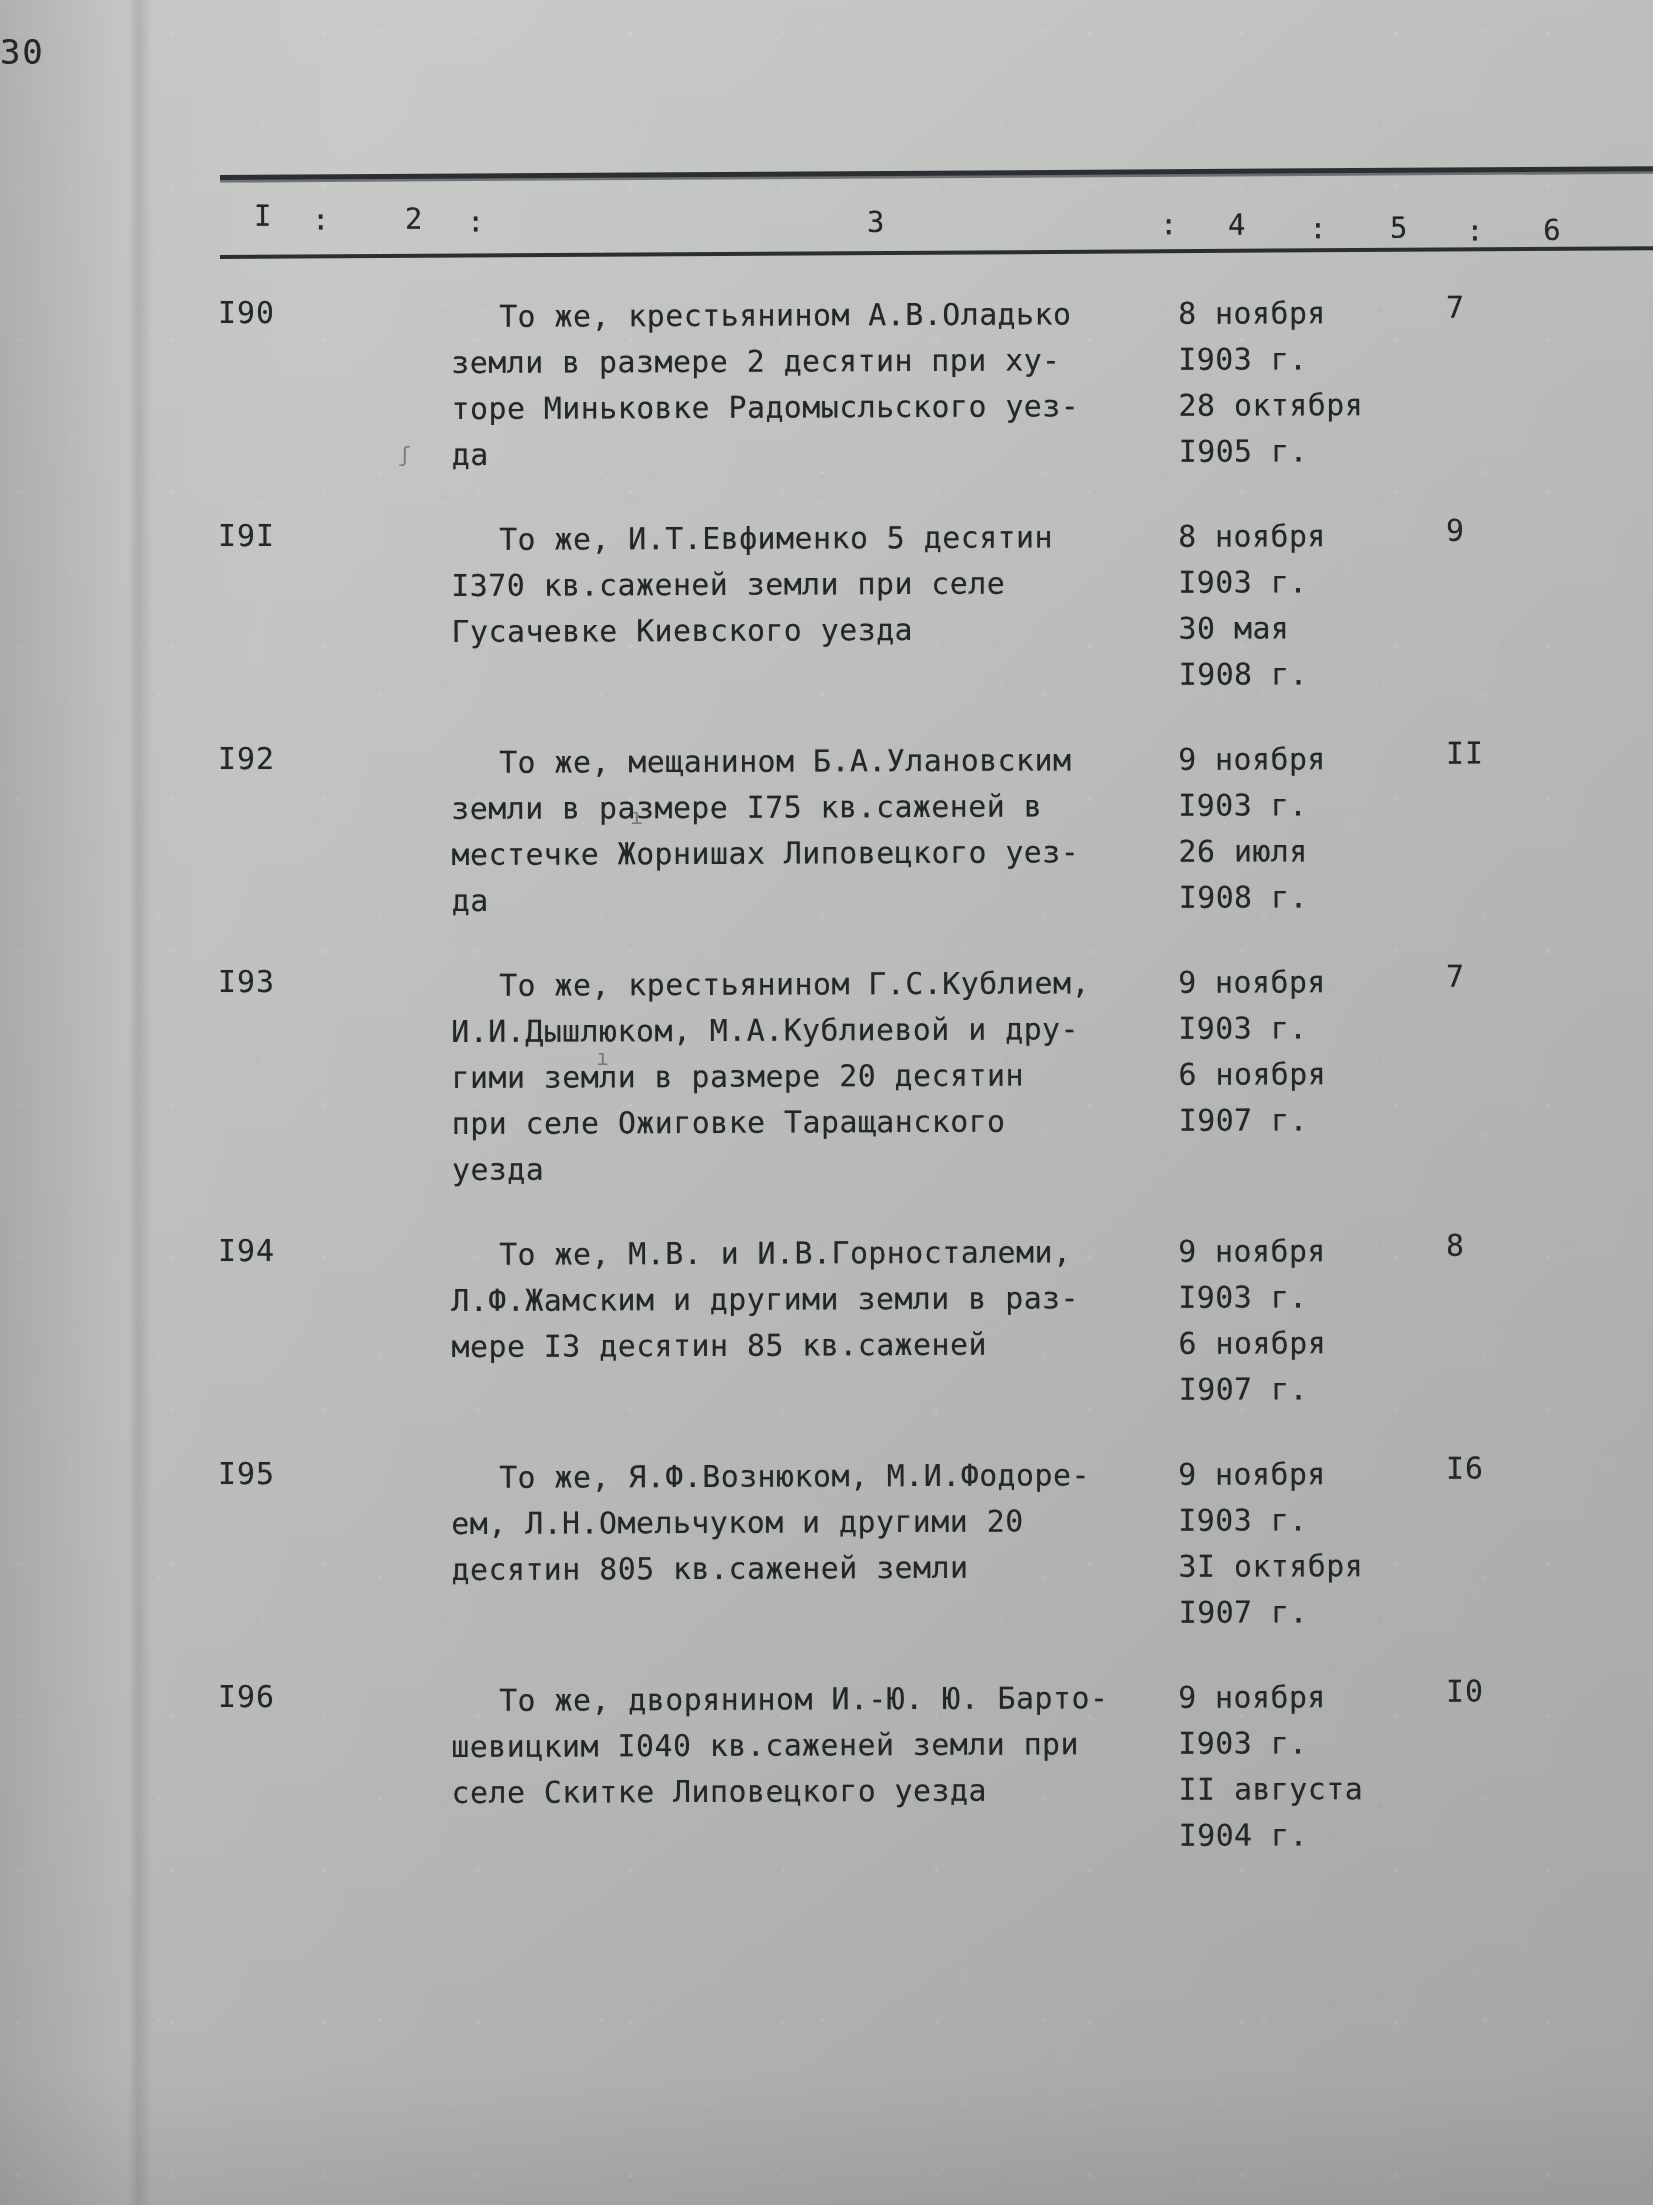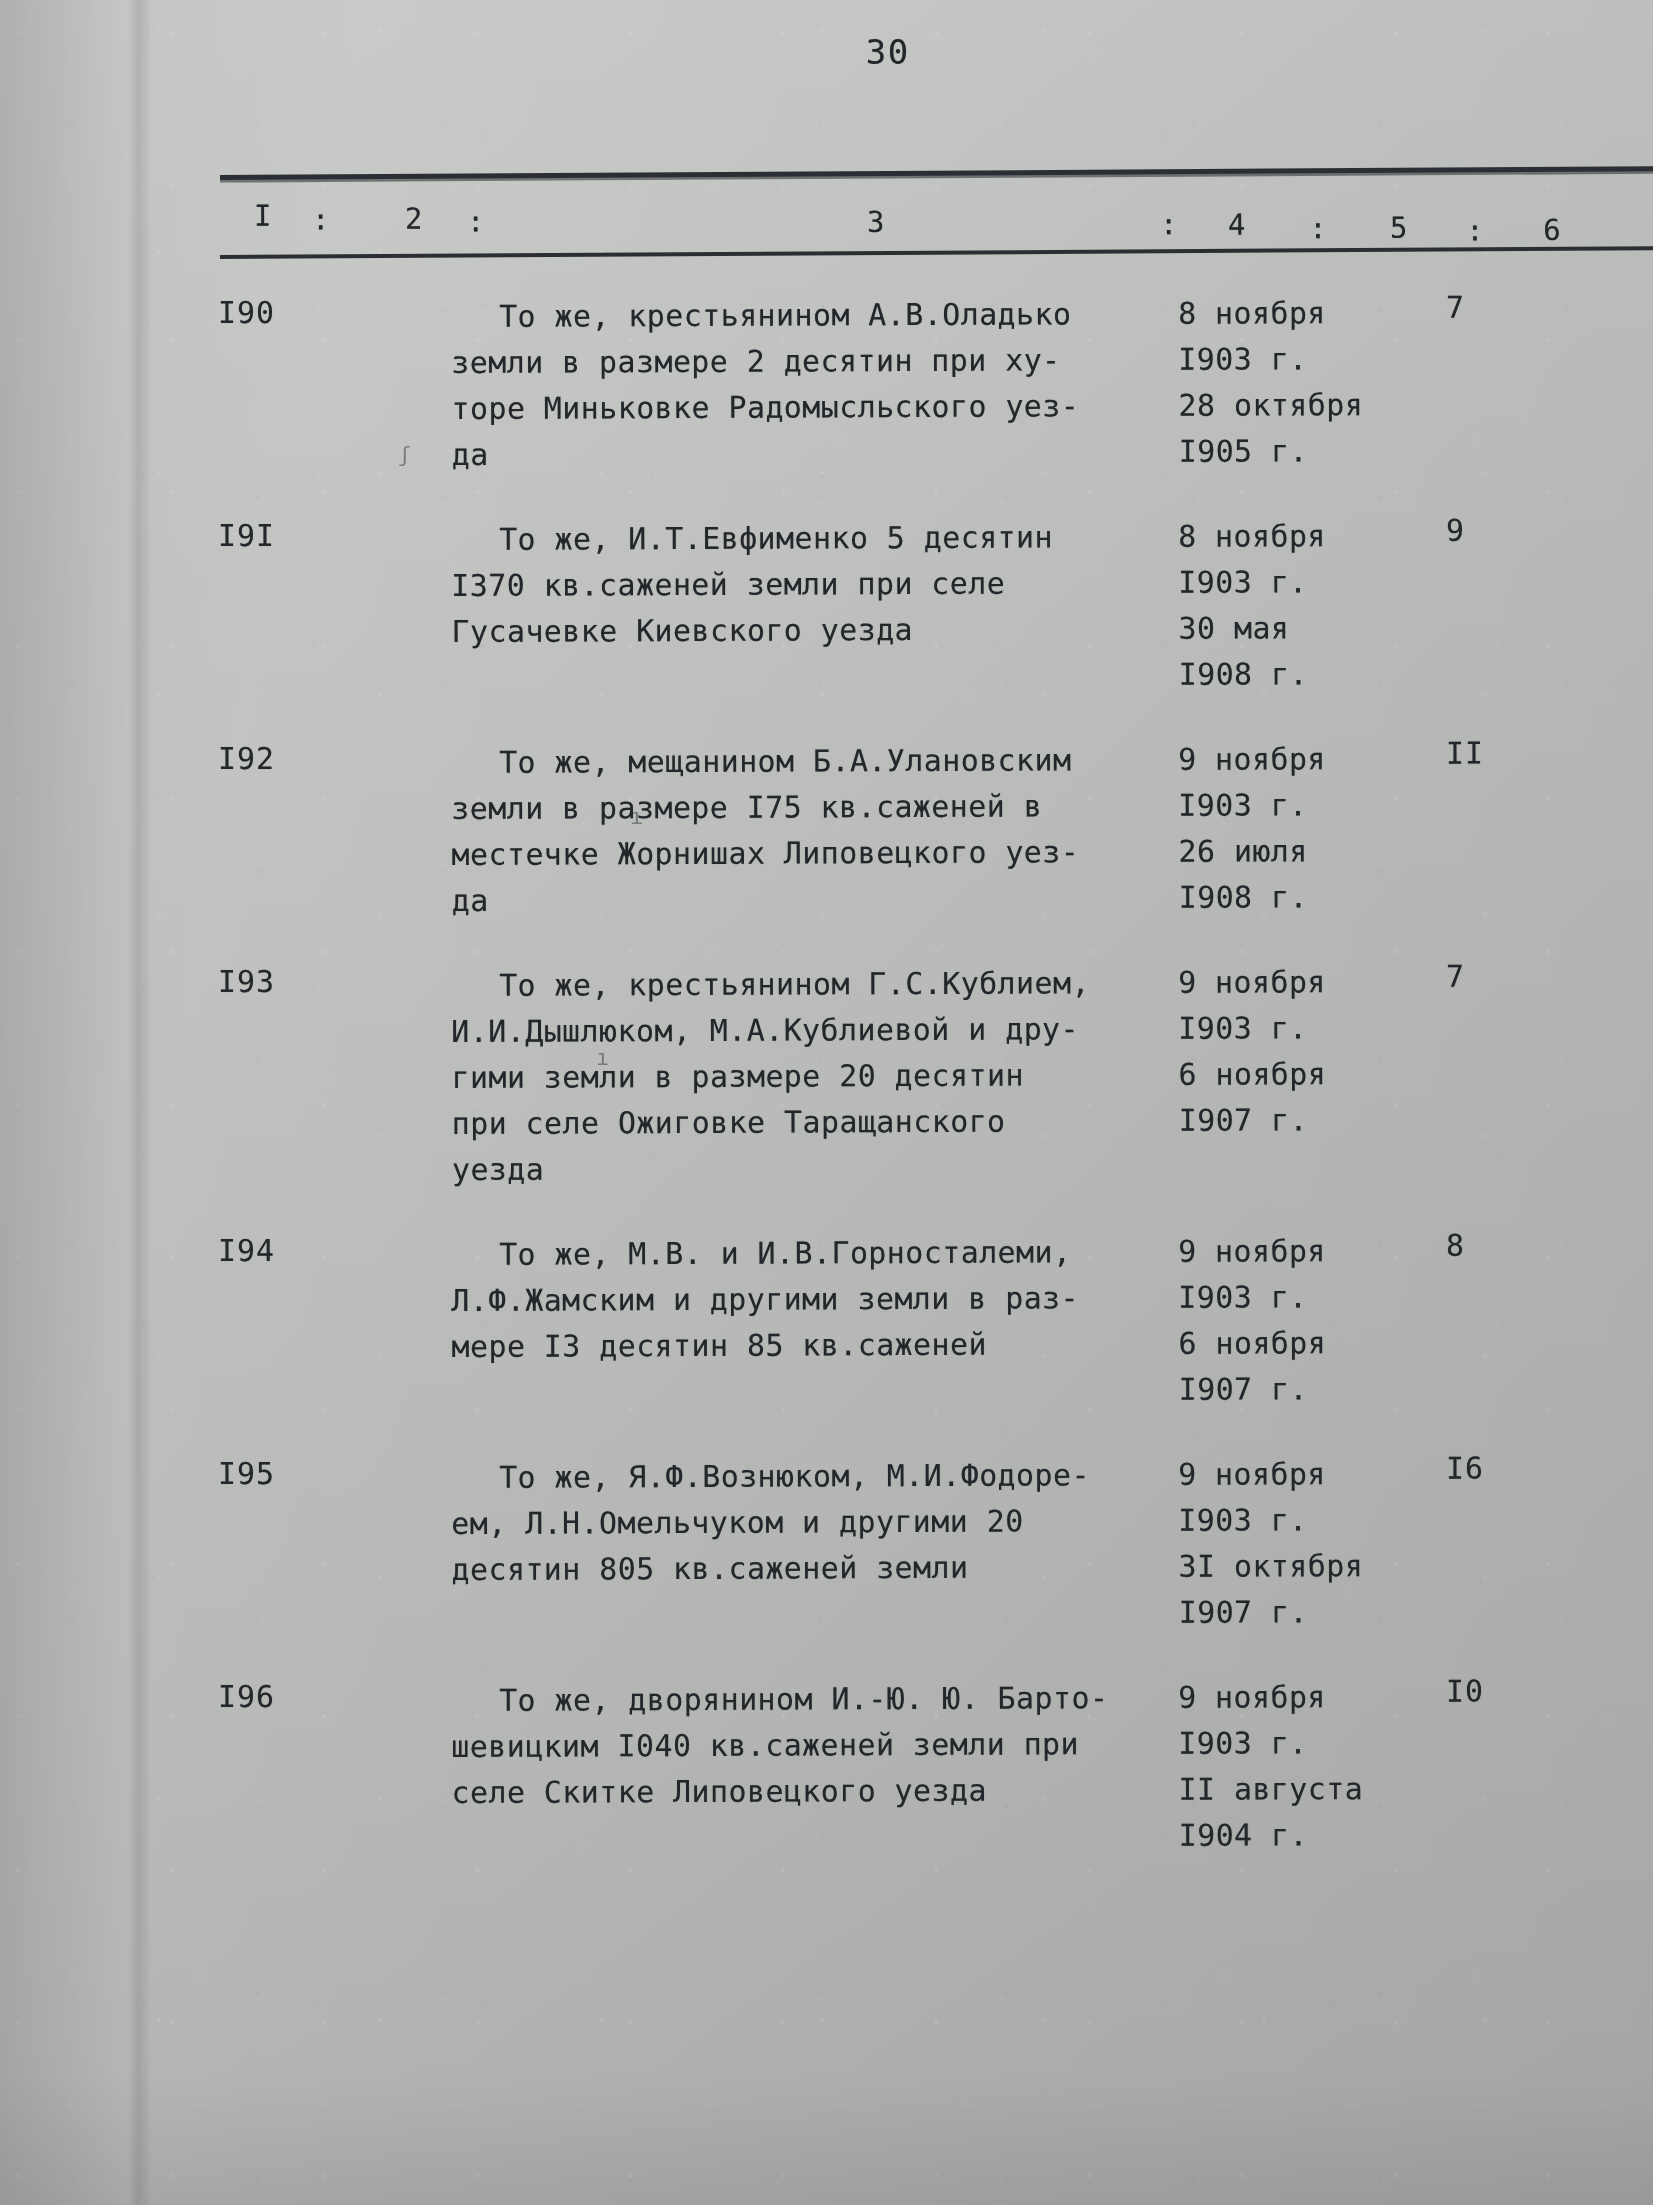--- a/index.html
+++ b/index.html
@@ -65,21 +65,21 @@
     color: #23262a;
     text-shadow: 0 0 0.9px rgba(40,44,48,0.35);
   }
 
   
   #page-number {
     position: absolute;
     top: 32px;
     left: 0;
     width: 910px;
-    text-align: right;
+    text-align: left;
     font-size: 34px;
     letter-spacing: 1.7px;
   }
 
   
   .rule {
     position: absolute;
     left: 220px;
     width: 1446px;
     background: #2b2f33;

